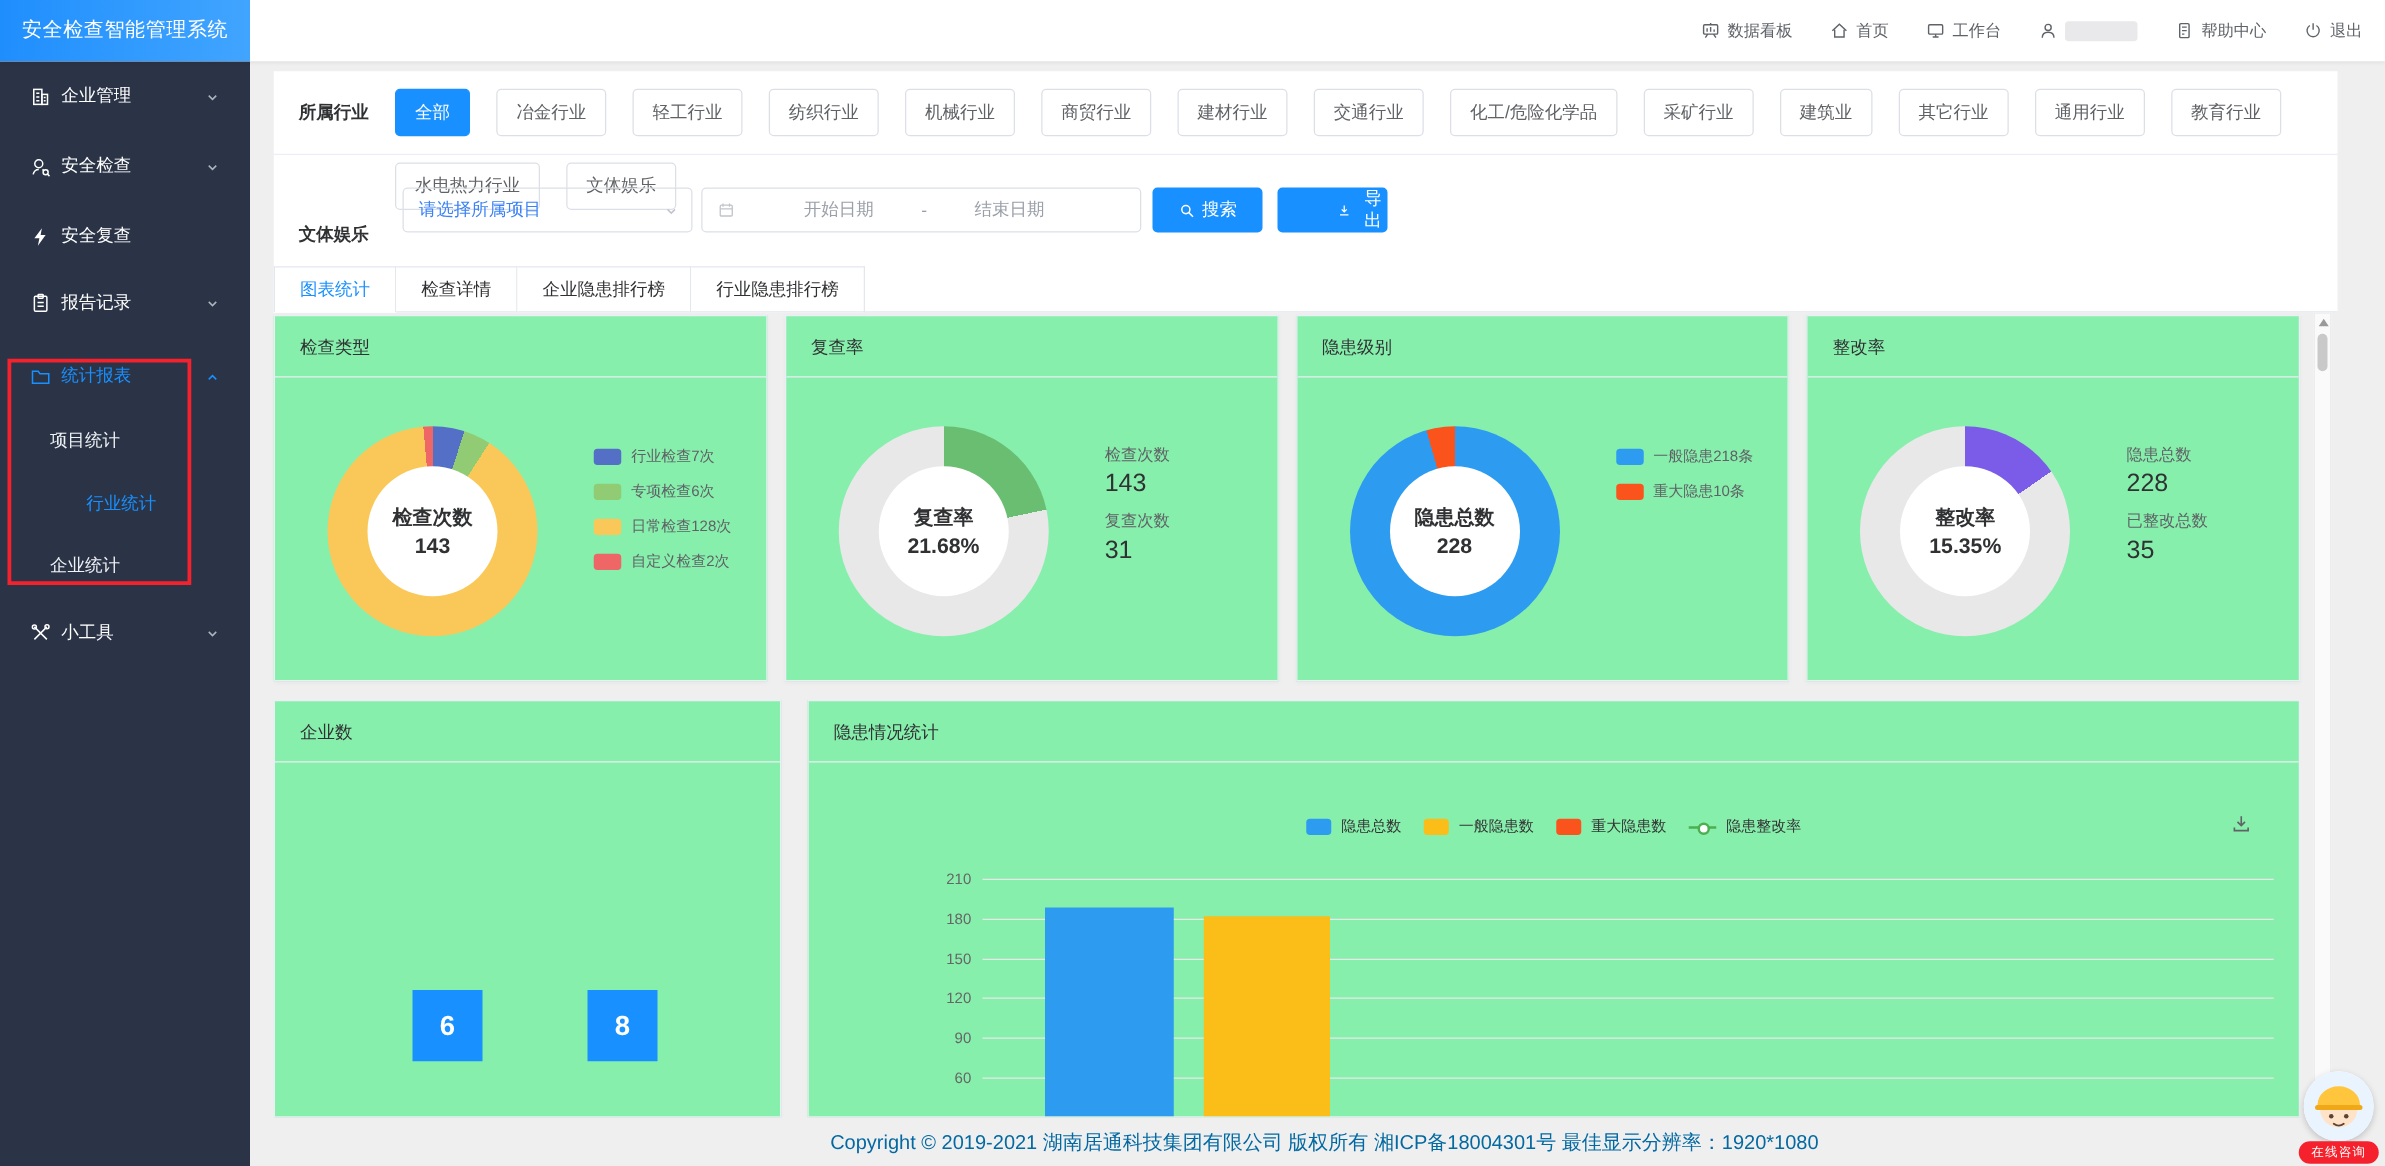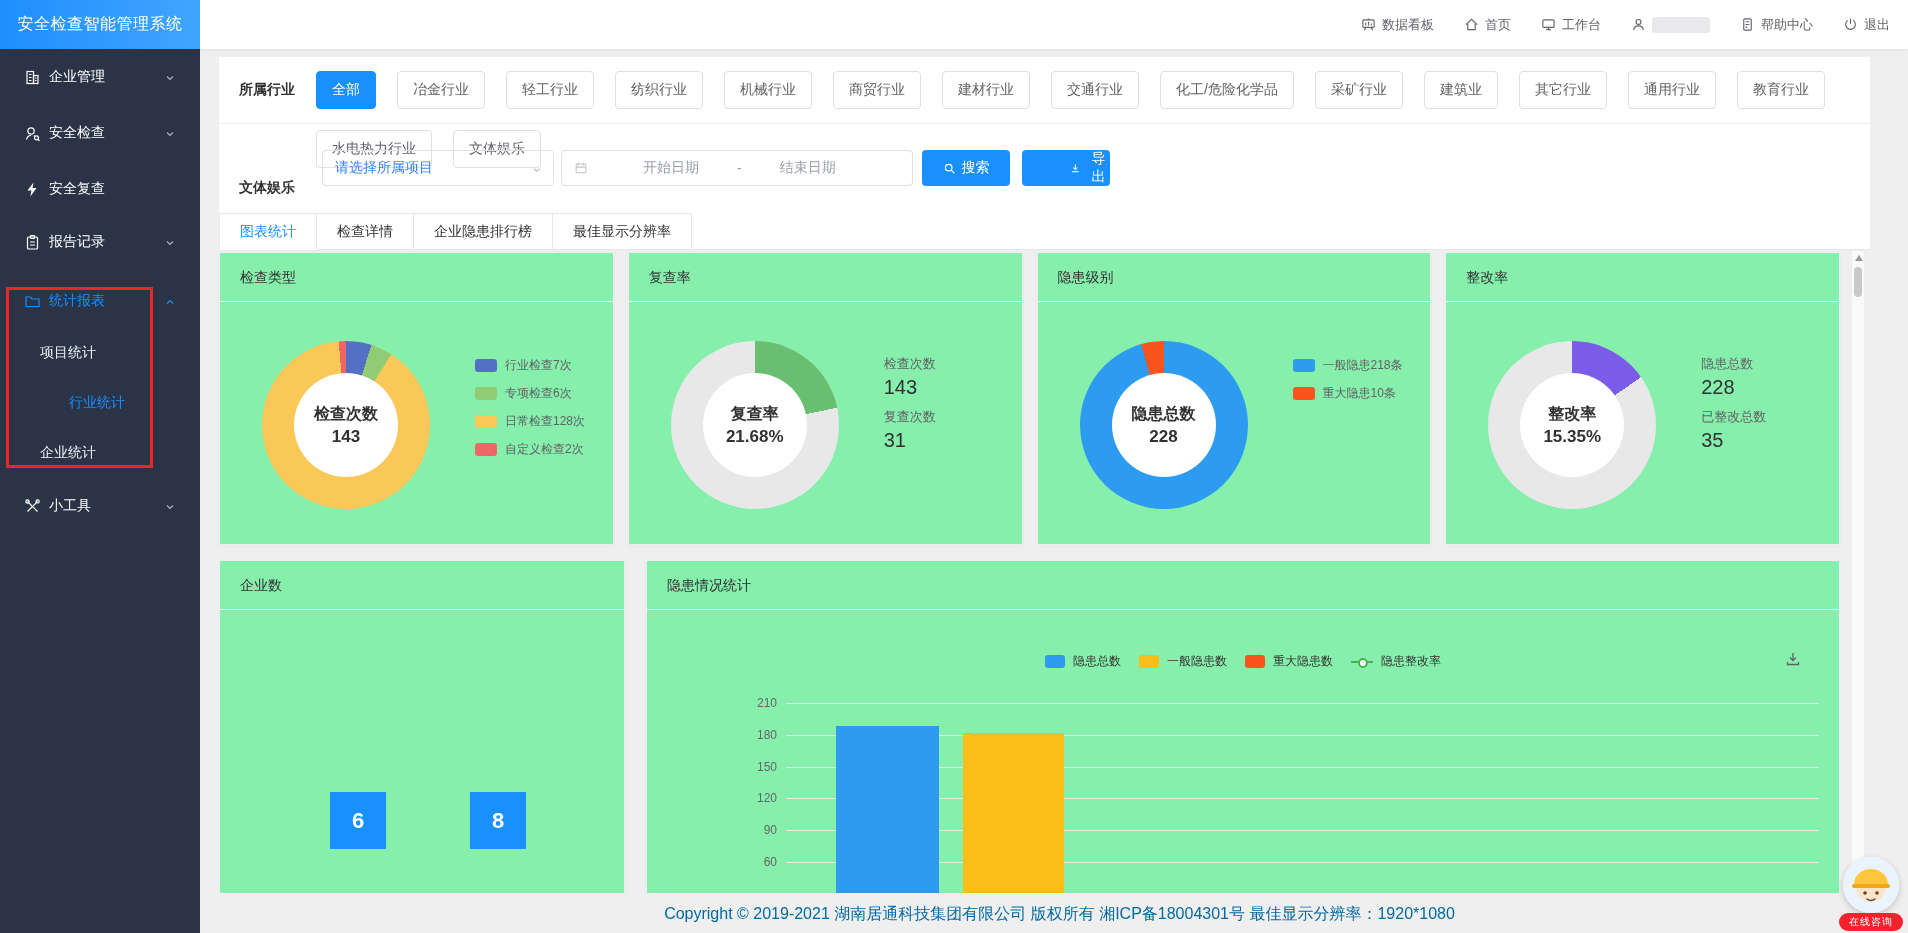--- a/index.html
+++ b/index.html
@@ -316,21 +316,21 @@
         <svg viewBox="0 0 16 16">
             <path d="M8 2v7M5 6.5L8 9.5l3-3M3 13h10"></path>
           </svg>
         <span>导出</span>
       </button>
 
       <div class="tabs">
           <div class="tab active">图表统计</div>
           <div class="tab">检查详情</div>
           <div class="tab">企业隐患排行榜</div>
-          <div class="tab">最佳显示分辨率</div>
+          <div class="tab">行业隐患排行榜</div>
           <div class="tab-filler"></div>
         </div>
     </div>
 
     <div class="cards-row1">
 
       <div class="card">
         <div class="card-title">检查类型</div>
         <div class="card-head-line"></div>
         <div class="donut" id="donut0" style="background: conic-gradient(rgb(84, 112, 198) 0%, rgb(84, 112, 198) 4.8951%, rgb(145, 204, 117) 4.8951%, rgb(145, 204, 117) 9.09091%, rgb(250, 200, 88) 9.09091%, rgb(250, 200, 88) 98.6014%, rgb(238, 102, 102) 98.6014%, rgb(238, 102, 102) 100%);">

